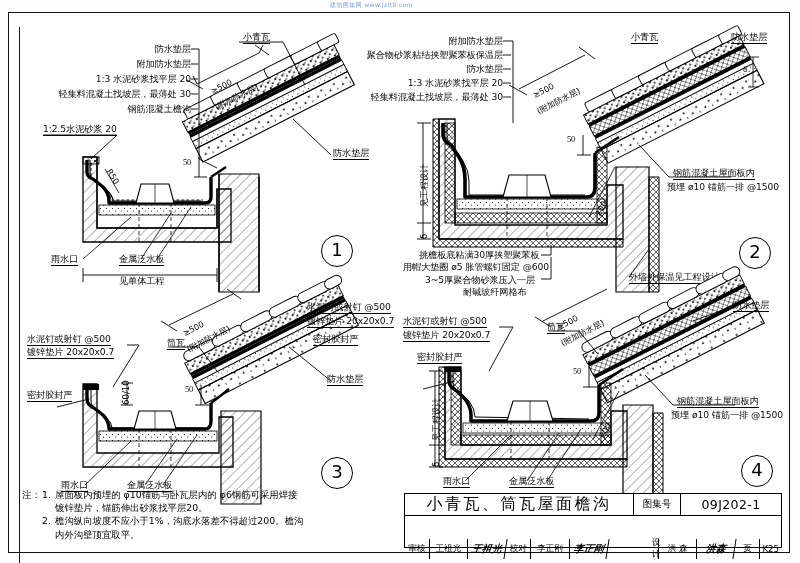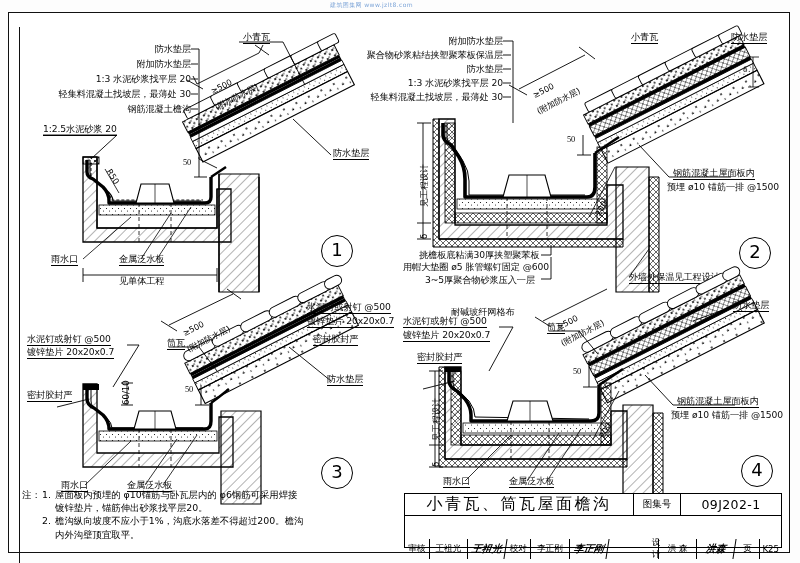--- a/index.html
+++ b/index.html
@@ -328,21 +328,21 @@
       <div class="lbl tiny" style="left:342px;top:38px;">δ</div>
       <div class="vlbl" style="left:18px;top:180px;">见工程设计</div>
       <div class="vlbl tiny" style="left:18px;top:212px;">δ</div>
       <div class="lbl sm" style="left:166px;top:108px;">50</div>
       <div class="rotlbl sm" style="left:192px;top:186px;transform:rotate(-62deg);">200</div>
       <div class="lbl u" style="left:272px;top:140px;">钢筋混凝土屋面板内</div>
       <div class="lbl" style="left:266px;top:154px;">预埋 ø10 锚筋一排 @1500</div>
       <div class="lbl" style="left:18px;top:222px;">挑檐板底粘满30厚挟塑聚苯板</div>
       <div class="lbl" style="left:2px;top:234px;">用帽大垫圈 ø5 胀管螺钉固定 @600</div>
       <div class="lbl" style="left:24px;top:247px;">3~5厚聚合物砂浆压入一层</div>
-      <div class="lbl" style="left:50px;top:259px;margin-top:20px;">耐碱玻纤网格布</div>
+      <div class="lbl" style="left:62px;top:259px;">耐碱玻纤网格布</div>
       <div class="lbl u" style="left:228px;top:244px;">外墙外保温见工程设计</div>
       <div class="cnum" style="left:338px;top:210px;">2</div>
     </div>
 
     <div class="panel" id="panel3">
       <svg class="dwg" width="385" height="215" viewBox="0 0 385 215">
         <defs>
           <pattern id="hatch3" width="7" height="7" patternUnits="userSpaceOnUse" patternTransform="rotate(45)">
             <line x1="0" y1="0" x2="0" y2="7" stroke="#000" stroke-width="0.6"></line>
           </pattern>

